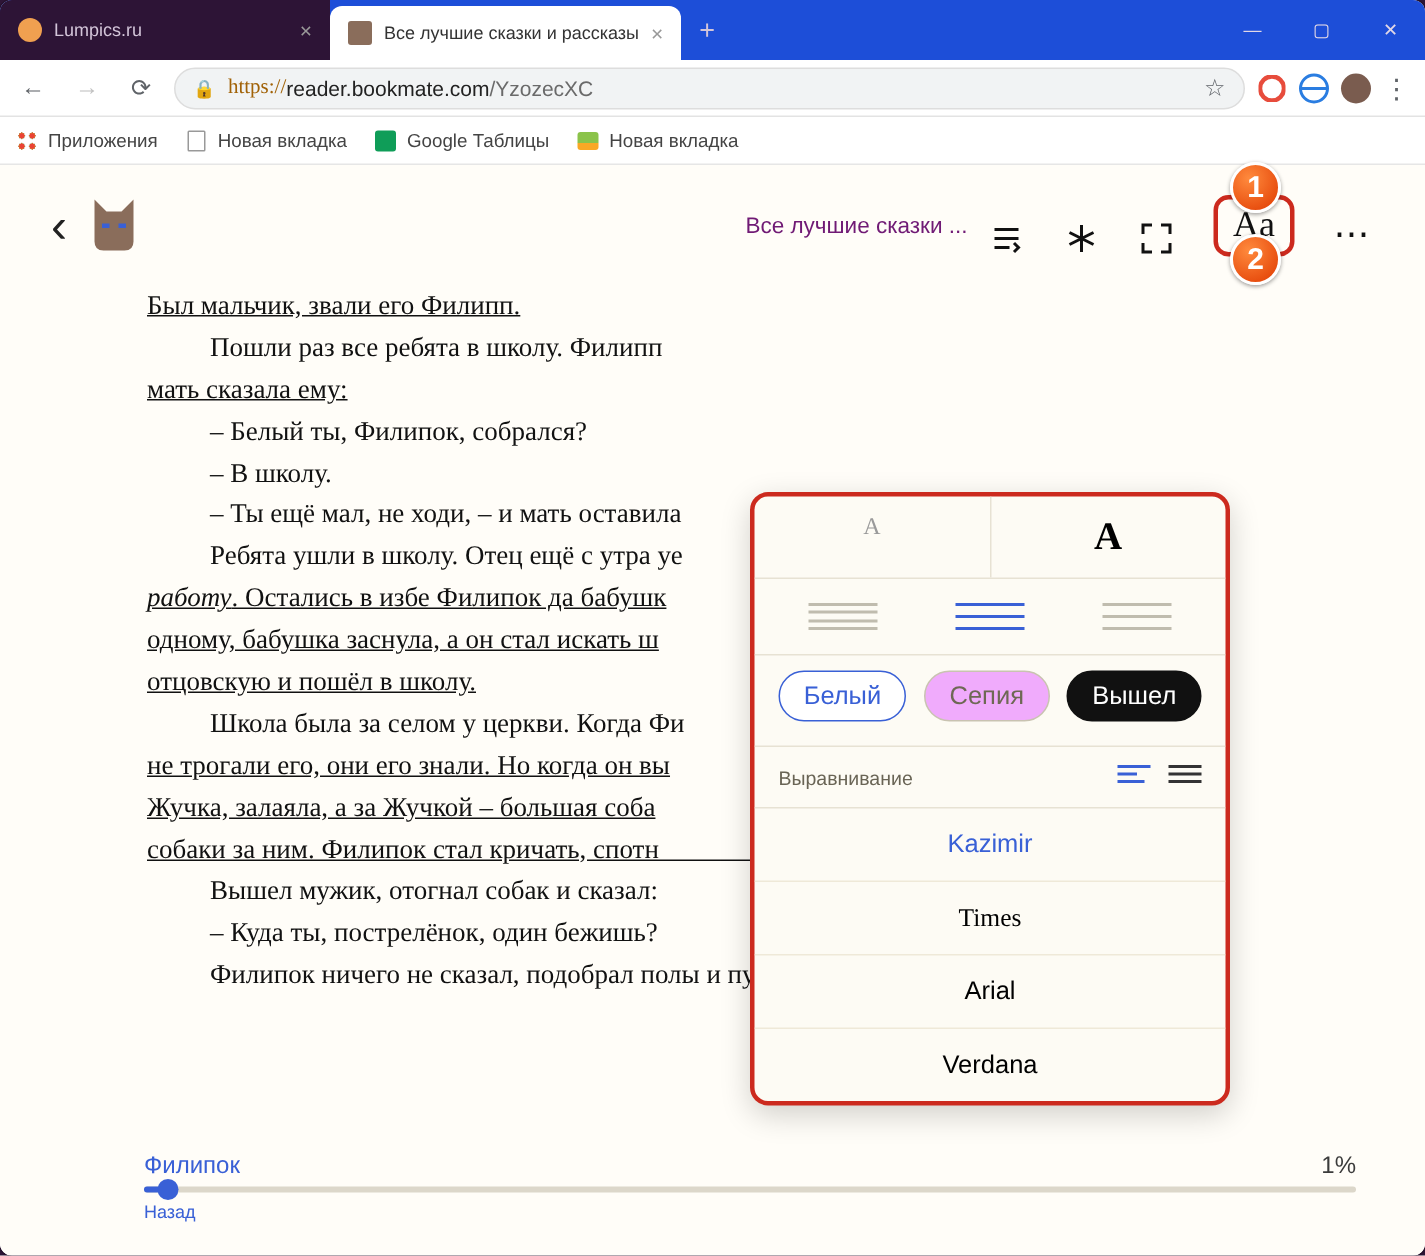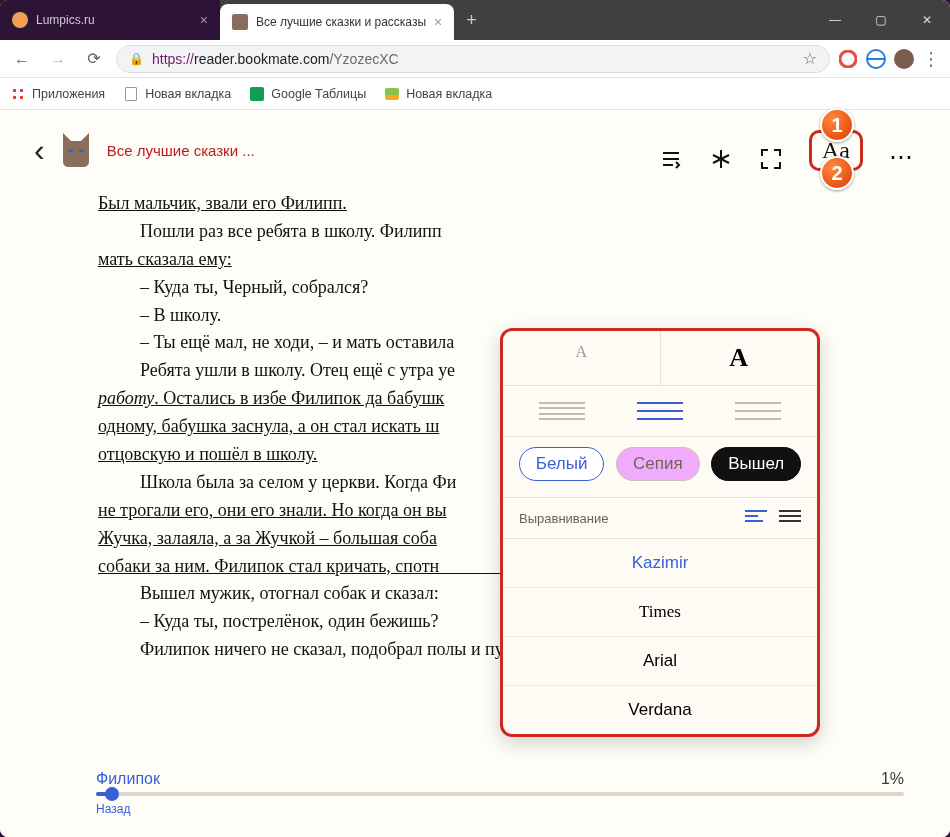--- a/index.html
+++ b/index.html
@@ -16,21 +16,21 @@
     height: 837px;
     background: #fff;
     border-radius: 8px;
     overflow: hidden;
     position: relative;
     box-shadow: 0 0 0 1px rgba(0,0,0,0.2);
   }
   
   .titlebar {
     height: 40px;
-    background: #404040;
+    background: #1d4ed8;
     display: flex;
     align-items: stretch;
     color: #e2d8e6;
   }
   .tab {
     display: flex;
     align-items: center;
     padding: 0 12px;
     gap: 8px;
     font-size: 12px;
@@ -129,21 +129,21 @@
     display:flex;
     align-items:center;
     padding: 0 34px;
     gap: 14px;
   }
   .back-chevron { font-size: 32px; color:#222; font-weight:300; }
   .logo-cat {
     width: 34px; height: 38px;
     display:flex; align-items:center; justify-content:center;
   }
-  .reader-title { flex:1; text-align:left; color:#b91c1c; font-size:15px; }
+  .reader-title { flex:1; text-align:right; color:#701a75; font-size:15px; }
   .header-icons { display:flex; align-items:flex-end; gap:26px; }
   .hi { font-size:22px; color:#111; }
   .hi svg { display:block; }
   .aa-btn {
     font-family: Georgia, serif;
     font-size: 24px;
     padding: 4px 10px;
     border: 3px solid #cc2a1e;
     border-radius: 10px;
     position: relative;
@@ -263,21 +263,21 @@
       <div class="win-btn">✕</div>
     </div>
   </div>
 
   <div class="toolbar">
     <span class="tb-icon">←</span>
     <span class="tb-icon" style="color:#c1c1c1;">→</span>
     <span class="tb-icon">⟳</span>
     <div class="urlbar">
       <span class="lock">🔒</span>
-      <span style="color:#701a75;">https://</span>
+      <span style="color:#a16207;font-family:Liberation Serif, serif;">https://</span>
         <span class="url-host">reader.bookmate.com</span>
         <span class="url-path">/YzozecXC</span>
       <span class="star">☆</span>
     </div>
     <div class="ext-icon" style="color:#e74c3c;">
       <svg width="18" height="18" viewBox="0 0 18 18">
           <ellipse cx="9" cy="9" rx="8" ry="8" fill="none" stroke="#e74c3c" stroke-width="3"></ellipse>
         </svg>
     </div>
     <div class="globe"></div>
@@ -351,21 +351,21 @@
           <span>Aa</span>
         </span>
         <span class="hi" style="font-size:24px; letter-spacing:3px;">⋯</span>
       </div>
     </div>
 
     <div class="book-text">
       <p class="noindent">Был мальчик, звали его Филипп.</p>
       <p><span>Пошли раз все ребята в школу. Филипп </span></p>
       <p class="noindent">мать сказала ему:</p>
-      <p>– Куда ты, Черный, собрался?</p>
+      <p>– Белый ты, Филипок, собрался?</p>
       <p>– В школу.</p>
       <p>– Ты ещё мал, не ходи, – и мать оставила</p>
       <p>Ребята ушли в школу. Отец ещё с утра уе</p>
       <p class="noindent"><em>работу</em><span>. Остались в избе Филипок да бабушк</span></p>
       <p class="noindent">одному, бабушка заснула, а он стал искать ш</p>
       <p class="noindent">отцовскую и пошёл в школу.</p>
       <p>Школа была за селом у церкви. Когда Фи</p>
       <p class="noindent">не трогали его, они его знали. Но когда он вы</p>
       <p class="noindent">Жучка, залаяла, а за Жучкой – большая соба</p>
       <p class="noindent" style="white-space:pre;">собаки за ним. Филипок стал кричать, спотн                                                                      ть,</p>

